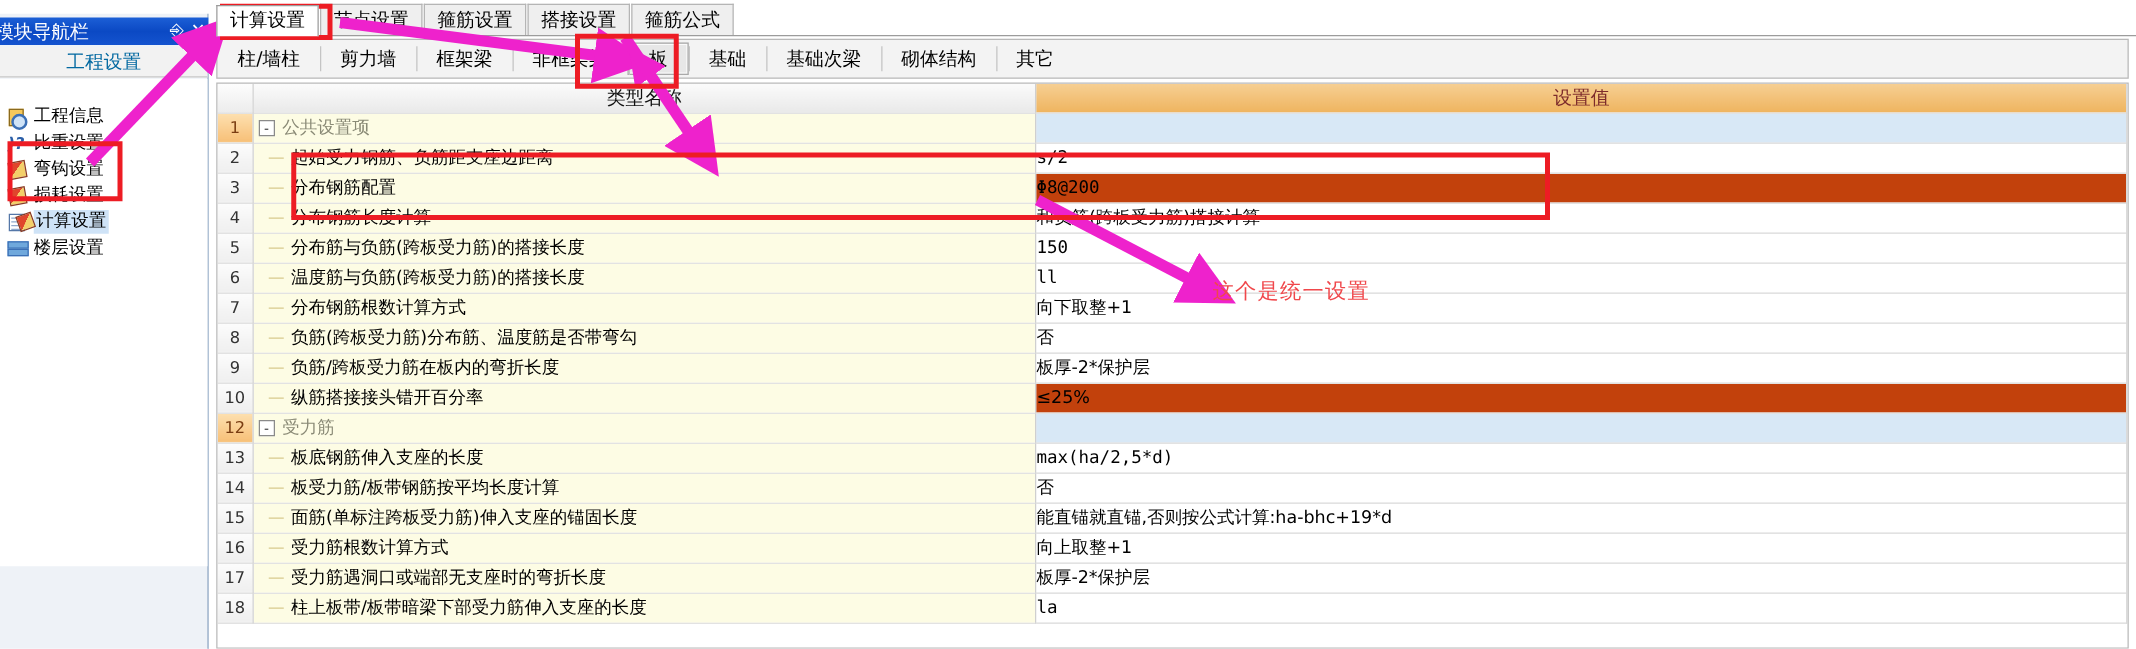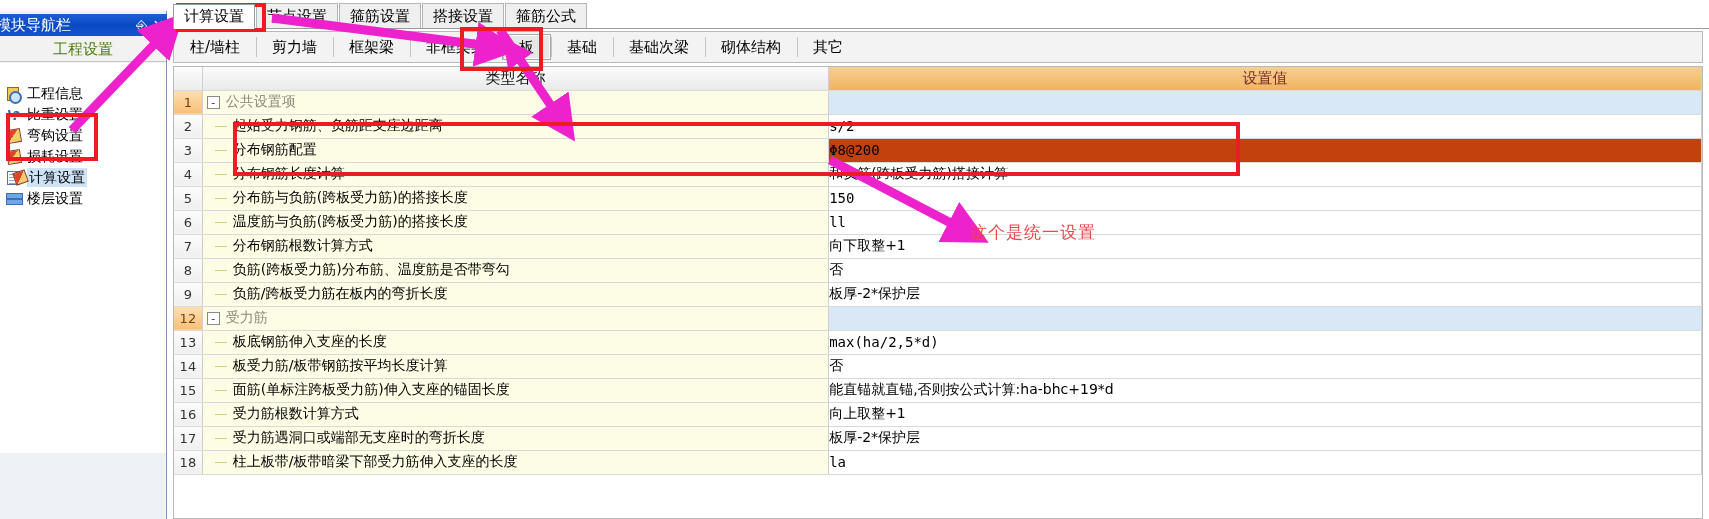--- a/index.html
+++ b/index.html
@@ -46,21 +46,21 @@
     font-size: 14px;
     display: flex; align-items: center; justify-content: center;
     line-height: 1;
   }
   #nav-section-title {
     position: absolute; left: 0; top: 27px;
     width: 166px; height: 24px;
     background: #f2f2f2;
     border-bottom: 1px solid #c8c8c8;
     display: flex; align-items: center; justify-content: center;
-    font-size: 15px; color: #4d7c0f;
+    font-size: 15px; color: #0369a1;
   }
   #nav-list {
     position: absolute; left: 0; top: 52px;
     width: 166px;
     background: #ffffff;
     height: 390px;
     padding-top: 20px;
   }
   .nav-item {
     height: 21px;
@@ -539,20 +539,30 @@
             <tr class="item">
               <td class="rownum">9</td>
               <td class="namecell">
                 <div class="name-inner">
                   <span class="tree-dash"></span>
                   <span class="name-text">负筋/跨板受力筋在板内的弯折长度</span>
                 </div>
               </td>
               <td class="valuecell">板厚-2*保护层</td>
             </tr>
+            <tr class="item">
+              <td class="rownum">10</td>
+              <td class="namecell">
+                <div class="name-inner">
+                  <span class="tree-dash"></span>
+                  <span class="name-text">纵筋搭接接头错开百分率</span>
+                </div>
+              </td>
+              <td class="valuecell highlight">≤25%</td>
+            </tr>
             <tr class="group">
               <td class="rownum">12</td>
               <td class="namecell">
                 <div class="name-inner">
                   <span class="tree-toggle">-</span>
                   <span class="name-text">受力筋</span>
                 </div>
               </td>
               <td class="valuecell"></td>
             </tr>

